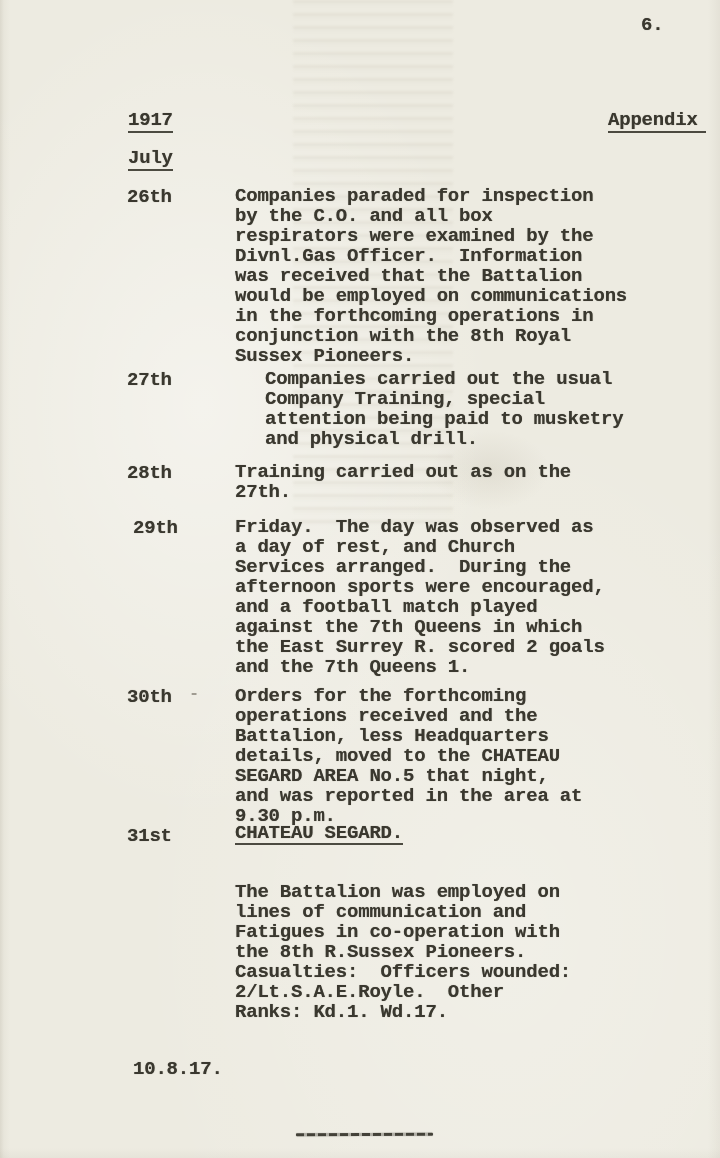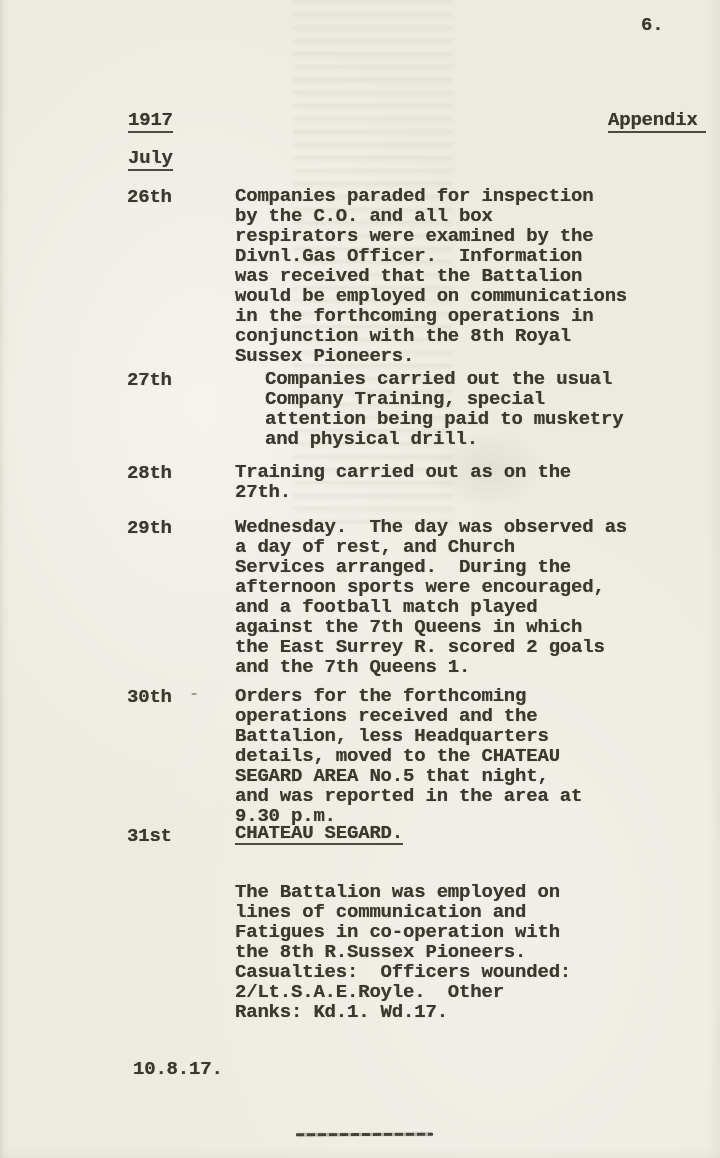--- a/index.html
+++ b/index.html
@@ -125,22 +125,22 @@
 <div class="txt entry-date" style="top:369px;font-family:Liberation Mono, monospace;">27th</div>
 <div class="txt entry-body" style="top:369px;margin-left:30px;">Companies carried out the usual
 Company Training, special
 attention being paid to musketry
 and physical drill.</div>
 
 <div class="txt entry-date" style="top:462px;">28th</div>
 <div class="txt entry-body" style="top:462px;">Training carried out as on the
 27th.</div>
 
-<div class="txt entry-date" style="top:517px;">29th</div>
-<div class="txt entry-body" style="top:517px;">Wednesday.  The day was observed as
+<div class="txt entry-date" style="top:517px;margin-left:6px;">29th</div>
+<div class="txt entry-body" style="top:517px;">Friday.  The day was observed as
 a day of rest, and Church
 Services arranged.  During the
 afternoon sports were encouraged,
 and a football match played
 against the 7th Queens in which
 the East Surrey R. scored 2 goals
 and the 7th Queens 1.</div>
 
 <div class="txt entry-date" style="top:686px;">30th</div>
 <div class="pencil-dash">-</div>

